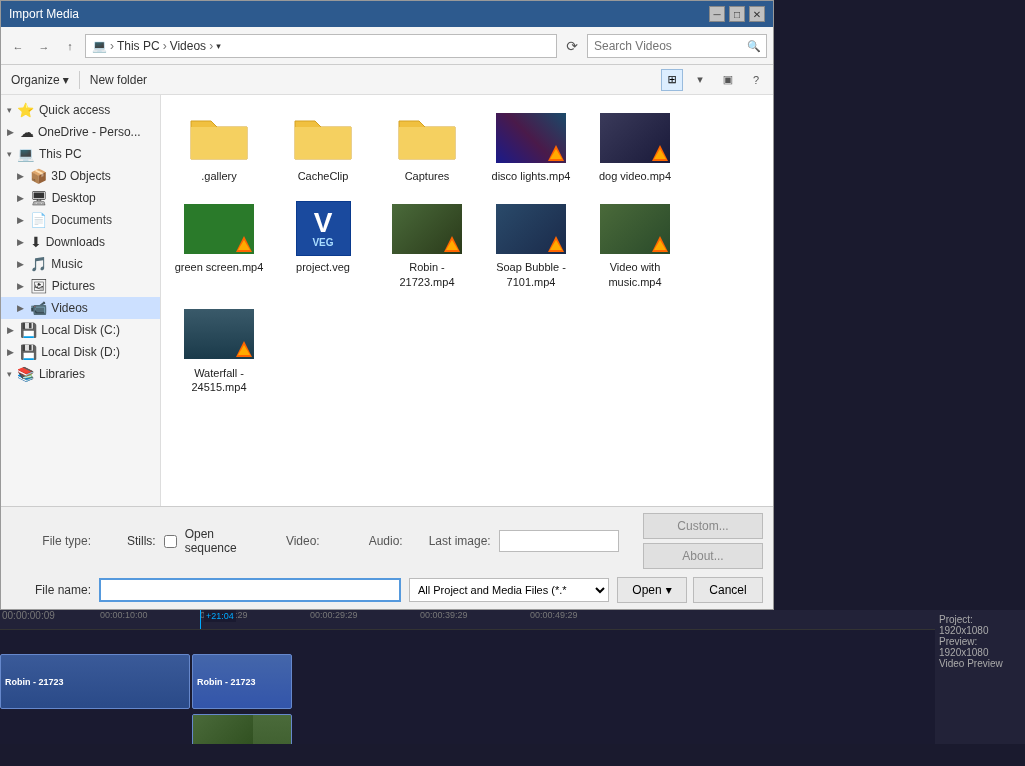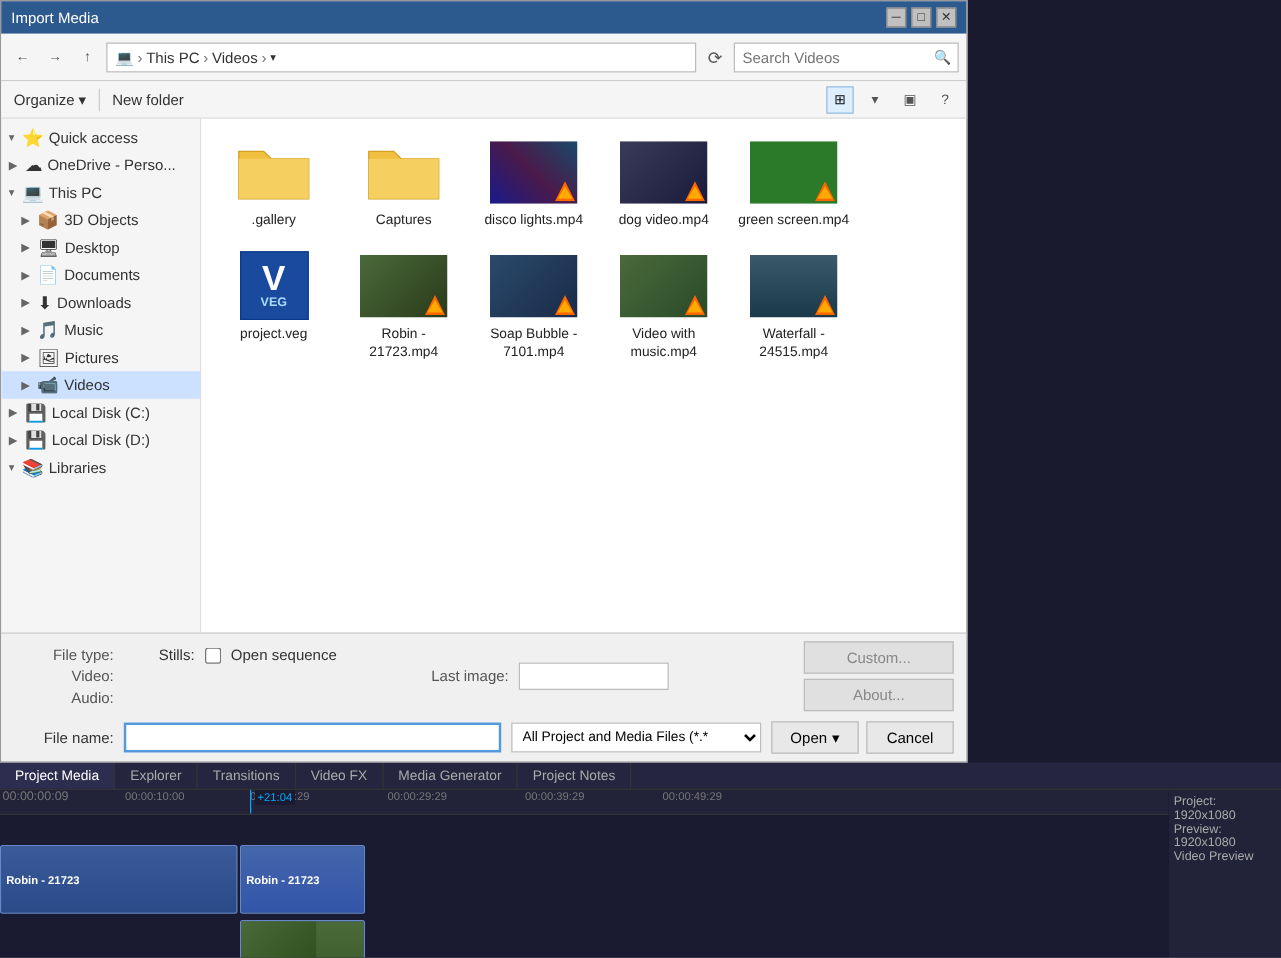--- a/index.html
+++ b/index.html
@@ -536,20 +536,29 @@
       <div class="file-item">
         <div class="file-icon">
           <svg class="folder-svg" viewBox="0 0 60 50">
             <path d="M2,8 L22,8 L28,14 L58,14 L58,46 L2,46 Z" fill="#f0c040" stroke="#d4a020" stroke-width="1"></path>
             <path d="M2,14 L58,14 L58,46 L2,46 Z" fill="#f5d060"></path>
           </svg>
         </div>
         <span class="file-label">.gallery</span>
       </div>
 
+      <div class="file-item">
+        <div class="file-icon">
+          <svg class="folder-svg" viewBox="0 0 60 50">
+            <path d="M2,8 L22,8 L28,14 L58,14 L58,46 L2,46 Z" fill="#f0c040" stroke="#d4a020" stroke-width="1"></path>
+            <path d="M2,14 L58,14 L58,46 L2,46 Z" fill="#f5d060"></path>
+          </svg>
+        </div>
+        <span class="file-label">CacheClip</span>
+      </div>
 
       <div class="file-item">
         <div class="file-icon">
           <svg class="folder-svg" viewBox="0 0 60 50">
             <path d="M2,8 L22,8 L28,14 L58,14 L58,46 L2,46 Z" fill="#f0c040" stroke="#d4a020" stroke-width="1"></path>
             <path d="M2,14 L58,14 L58,46 L2,46 Z" fill="#f5d060"></path>
           </svg>
         </div>
         <span class="file-label">Captures</span>
       </div>
@@ -661,21 +670,21 @@
         </div>
         <span class="file-label">Waterfall - 24515.mp4</span>
       </div>
 
     </div>
   </div>
 
   <div class="form-area">
 
     <div class="form-row">
-      <div style="flex:1; display:flex; flex-direction:column; gap:3px;">
+      <div style="flex:1; display:flex; flex-direction:row; gap:3px;">
         <div class="form-row">
           <span class="form-label">File type:</span>
           <span class="form-value"></span>
           <span style="margin-left:20px;">Stills:</span>
           <input type="checkbox" style="">
           <span>Open sequence</span>
         </div>
         <div class="form-row">
           <span style="min-width:80px;text-align:right;color:#555;">Video:</span>
         </div>
@@ -705,28 +714,20 @@
           <span>▾</span>
         </button>
         <button class="dialog-btn dialog-btn-cancel">Cancel</button>
       </div>
     </div>
 
   </div>
 </div>
 
 <div class="daw-area">
-  <div class="daw-tabs">
-    <div class="daw-tab active">Project Media</div>
-    <div class="daw-tab">Explorer</div>
-    <div class="daw-tab">Transitions</div>
-    <div class="daw-tab">Video FX</div>
-    <div class="daw-tab">Media Generator</div>
-    <div class="daw-tab">Project Notes</div>
-  </div>
 
   <div class="daw-content">
 
 
     <div class="timeline-area">
 
       <div class="timeline-header">
         <div style="position:relative;width:100%;height:100%;overflow:hidden;">
           <span class="ruler-mark" style="left:2px; font-size:10px; color:#777;">00:00:00:09</span>
           <span class="ruler-mark" style="left:100px; font-size:9px; color:#777;">00:00:10:00</span>

